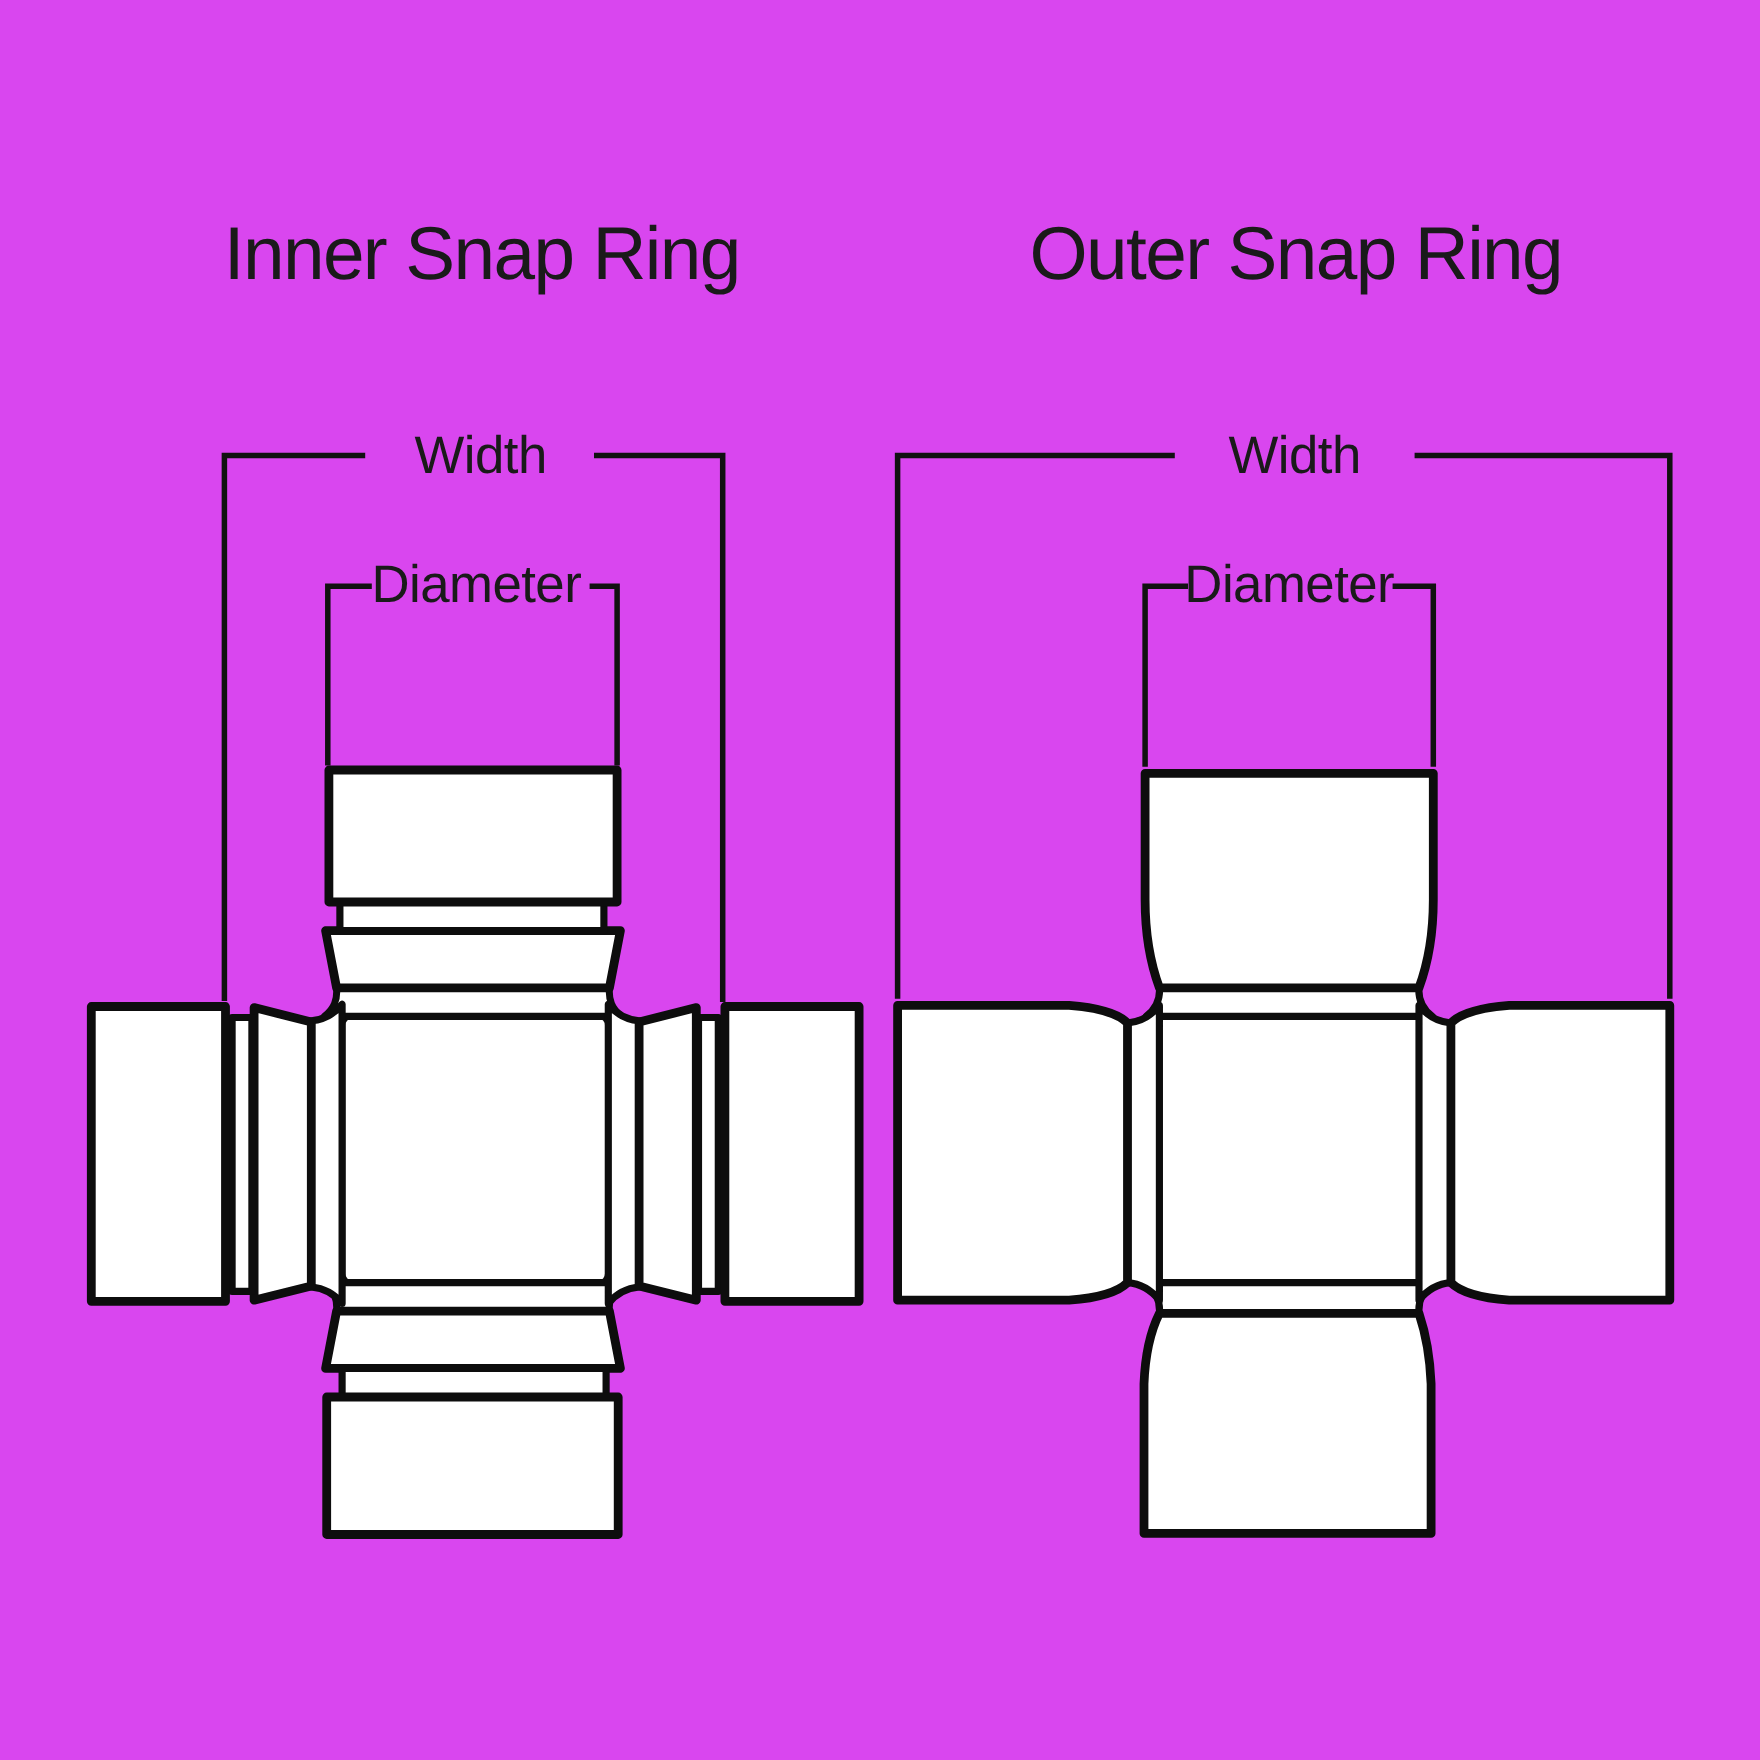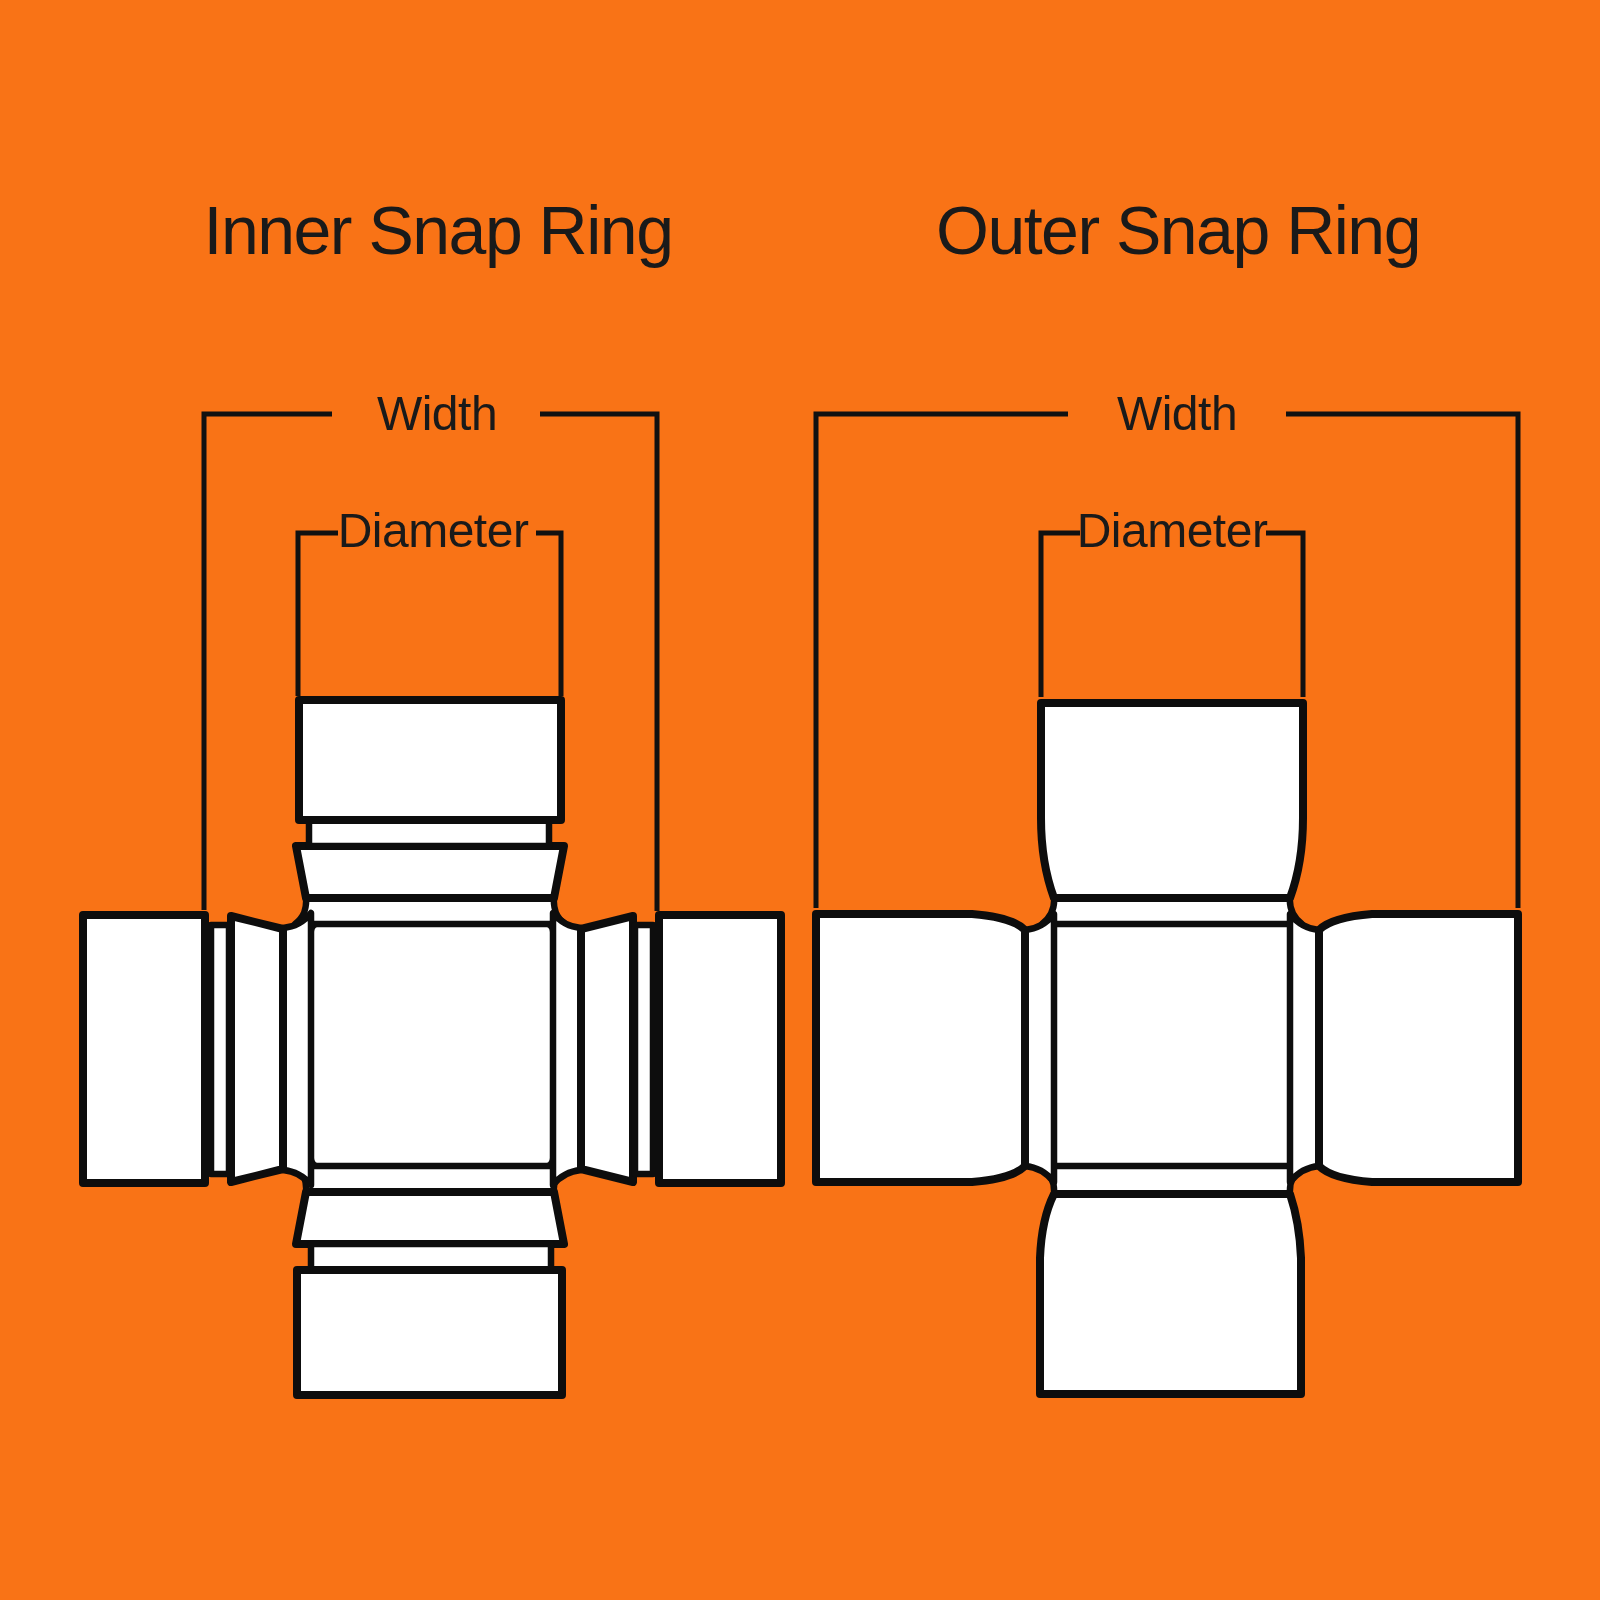--- a/index.html
+++ b/index.html
@@ -9,21 +9,21 @@
   }
   body {
     width: 1600px;
     height: 1600px;
     font-family: "Liberation Sans", sans-serif;
   }
   .stage {
     width: 1600px;
     height: 1600px;
     position: relative;
-    background: #f97316;
+    background: #d946ef;
   }
   svg { display: block; }
 
   
   .outline {
     fill: #ffffff;
     stroke: #0d0d0d;
     stroke-width: 8;
     stroke-linejoin: round;
   }

